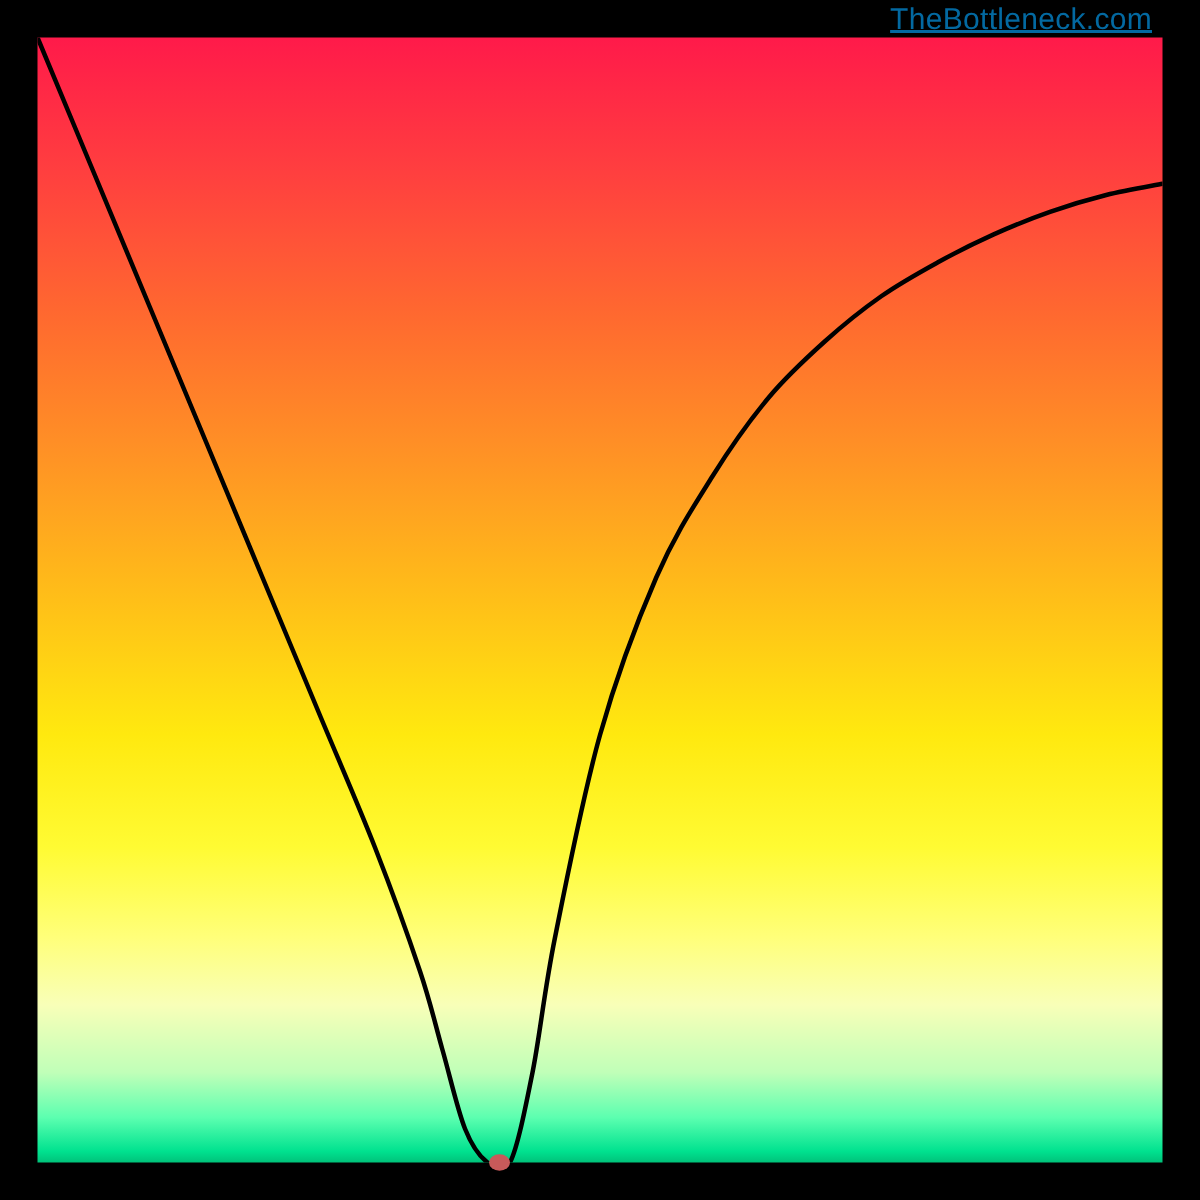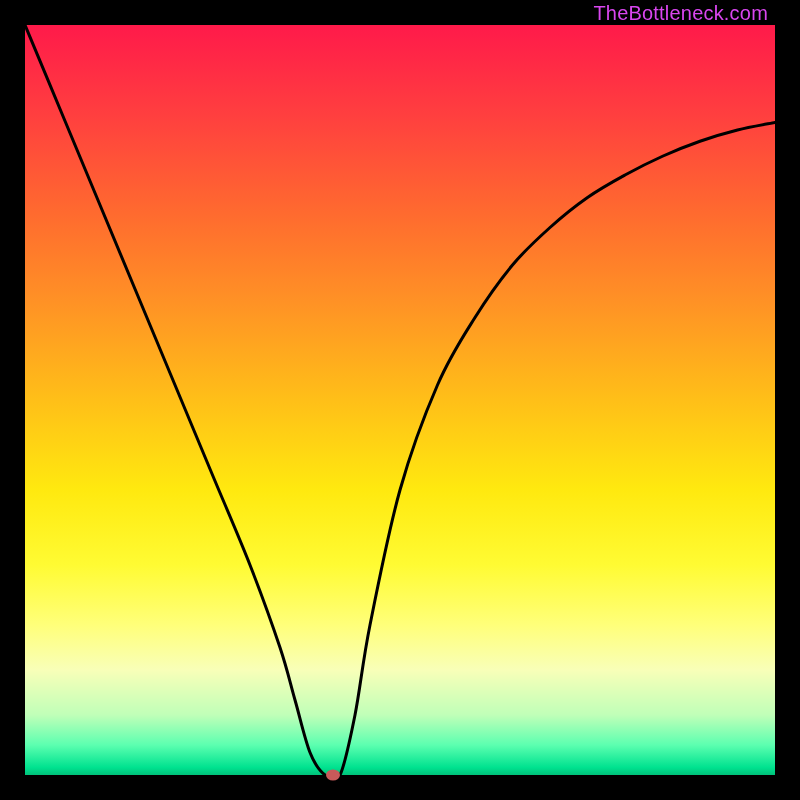--- a/index.html
+++ b/index.html
@@ -35,24 +35,25 @@
       #c0ffb8 92%,
       #5cffb0 96%,
       #00e28f 99%,
       #00c27a 100%
     );
   }
   .watermark {
     position: absolute;
     top: 2px;
     right: 32px;
-    color: #d946ef;
+    color: #0369a1;
     font-size: 20px;
     font-weight: 500;
     letter-spacing: 0.2px;
+    text-decoration: underline;
   }
   .svg-layer {
     position: absolute;
     left: 0;
     top: 0;
     width: 750px;
     height: 750px;
   }
   .marker {
     position: absolute;

